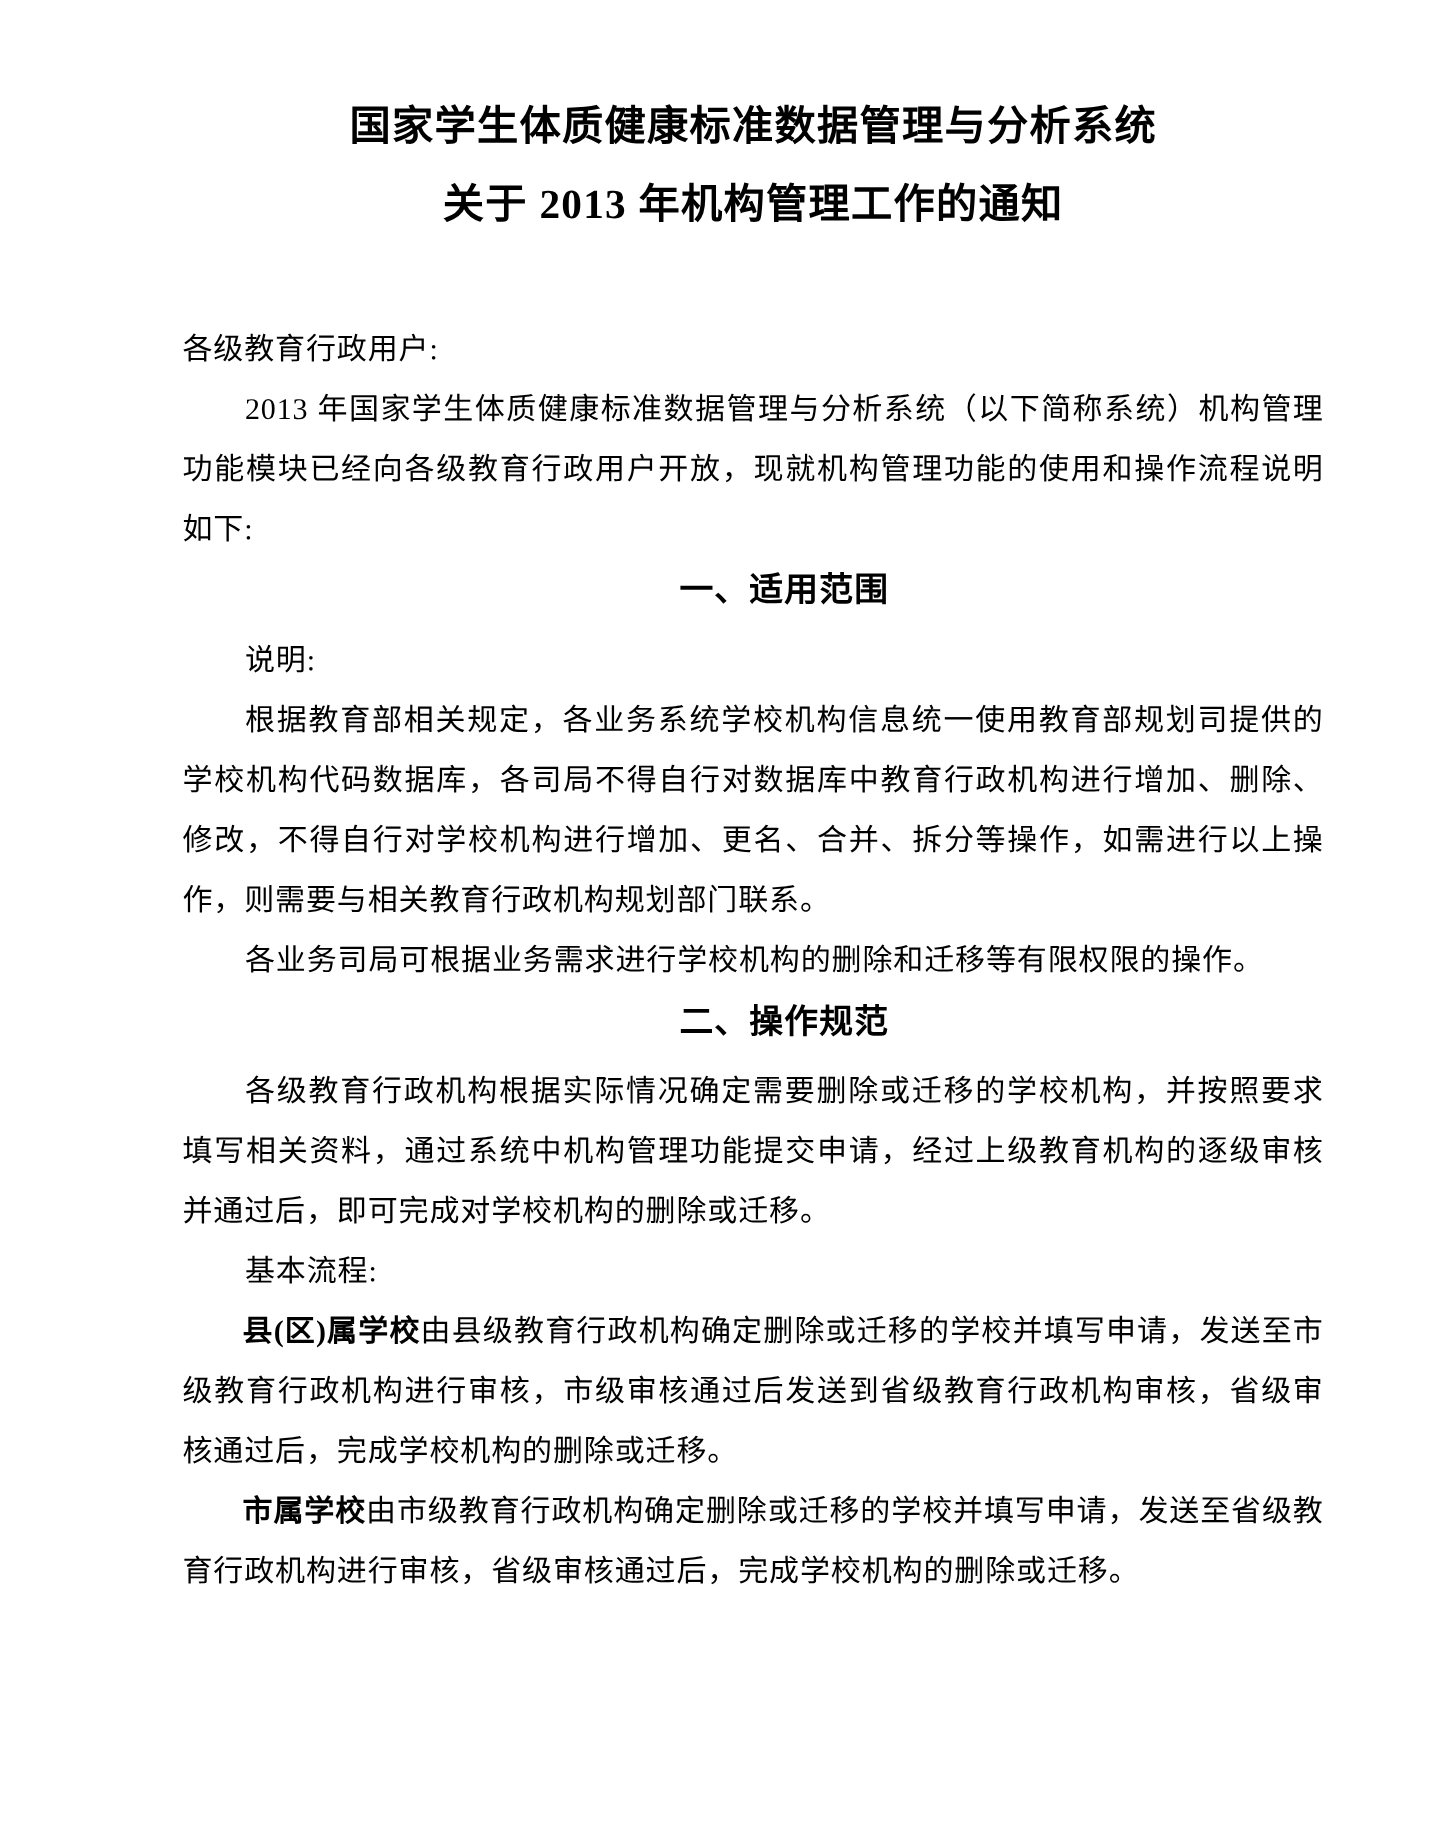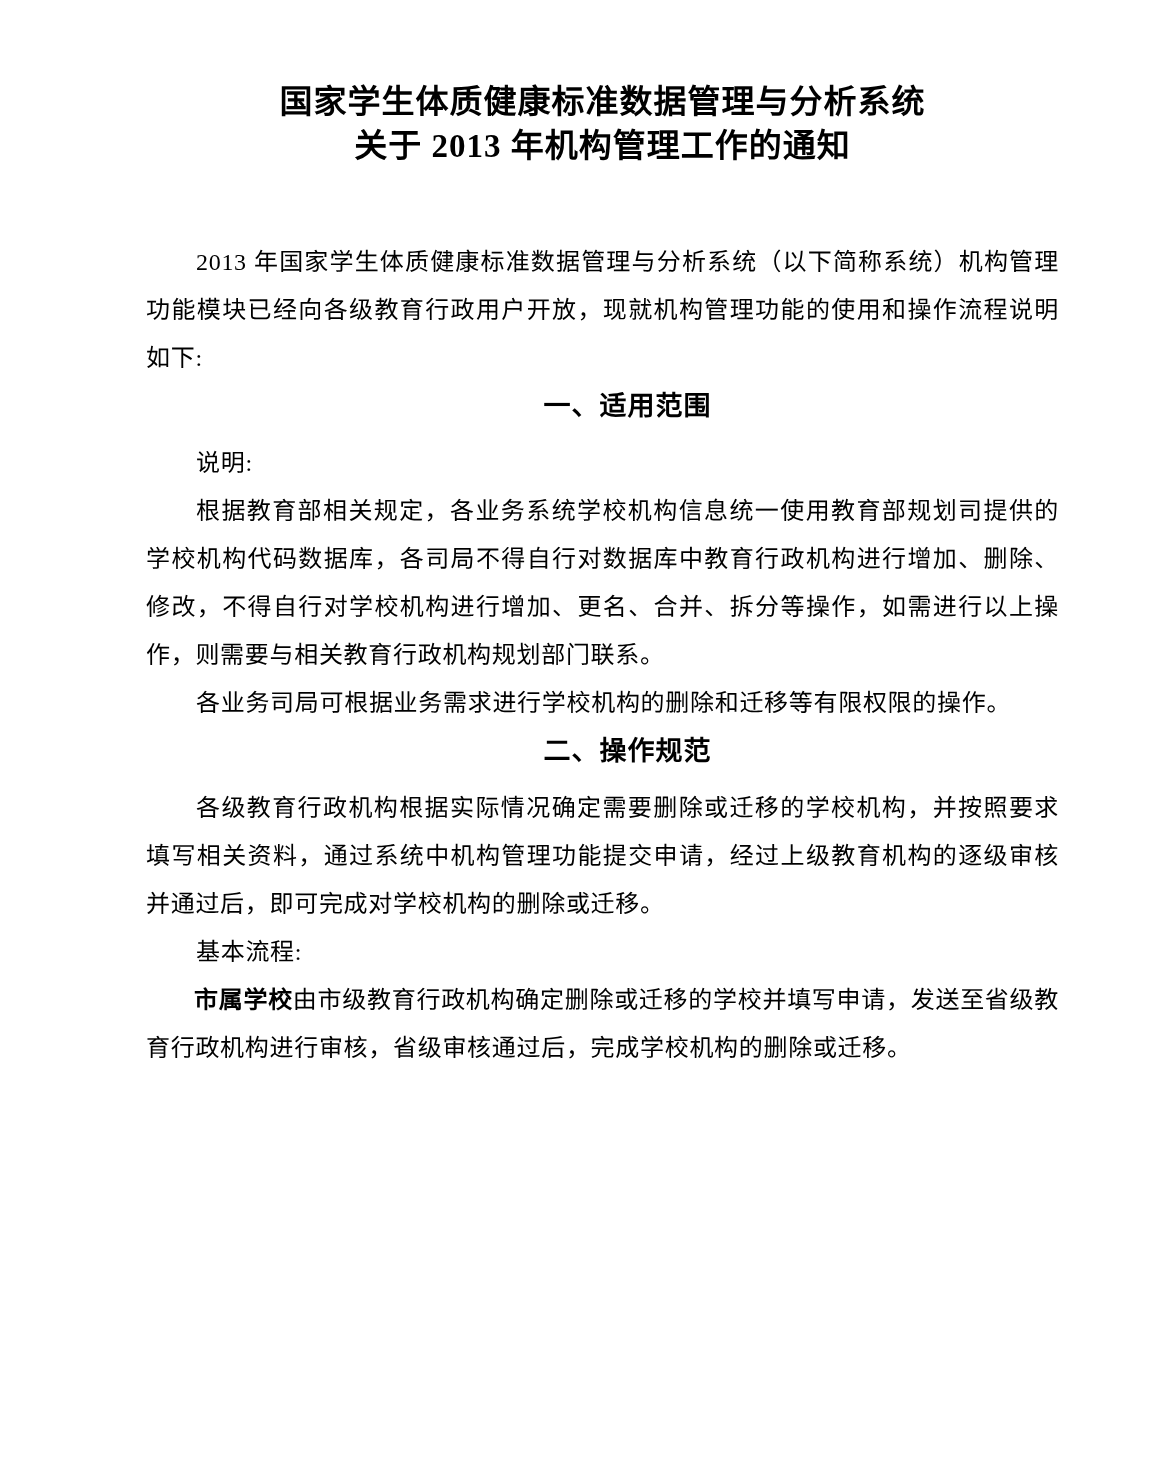--- a/index.html
+++ b/index.html
@@ -25,20 +25,21 @@
   .doc-title {
     margin: 0;
     font-size: 33px;
     font-weight: bold;
     line-height: 44px;
     letter-spacing: 1px;
     color: #000000;
     font-family: "Liberation Serif", "DejaVu Serif", serif;
   }
   .doc-title.second {
+    margin-top: 18px;
   }
   .doc-body {
     margin-top: 70px;
     font-size: 24px;
     line-height: 48px;
     letter-spacing: 0.7px;
     text-align: justify;
     text-justify: inter-ideograph;
     color: #000000;
   }
@@ -74,36 +75,38 @@
 
 <div class="page">
 
   <div class="title-block">
     <h1 class="doc-title">国家学生体质健康标准数据管理与分析系统</h1>
     <h1 class="doc-title second">关于 2013 年机构管理工作的通知</h1>
   </div>
 
   <div class="doc-body">
 
+    <p class="no-indent">各级教育行政用户:</p>
 
     <p class="para-indent">2013 年国家学生体质健康标准数据管理与分析系统（以下简称系统）机构管理功能模块已经向各级教育行政用户开放，现就机构管理功能的使用和操作流程说明如下:</p>
 
     <h2 class="section-heading">一、适用范围</h2>
 
 
     <p class="para-indent">说明:</p>
 
     <p class="para-indent">根据教育部相关规定，各业务系统学校机构信息统一使用教育部规划司提供的学校机构代码数据库，各司局不得自行对数据库中教育行政机构进行增加、删除、修改，不得自行对学校机构进行增加、更名、合并、拆分等操作，如需进行以上操作，则需要与相关教育行政机构规划部门联系。</p>
 
     <p class="para-indent">各业务司局可根据业务需求进行学校机构的删除和迁移等有限权限的操作。</p>
 
     <h2 class="section-heading">二、操作规范</h2>
 
     <p class="para-indent">各级教育行政机构根据实际情况确定需要删除或迁移的学校机构，并按照要求填写相关资料，通过系统中机构管理功能提交申请，经过上级教育机构的逐级审核并通过后，即可完成对学校机构的删除或迁移。</p>
 
     <p class="para-indent">基本流程:</p>
 
+    <p class="flow-para"><span class="flow-lead">县(区)属学校</span><span>由县级教育行政机构确定删除或迁移的学校并填写申请，发送至市级教育行政机构进行审核，市级审核通过后发送到省级教育行政机构审核，省级审核通过后，完成学校机构的删除或迁移。</span></p>
 
     <p class="flow-para"><span class="flow-lead">市属学校</span><span>由市级教育行政机构确定删除或迁移的学校并填写申请，发送至省级教育行政机构进行审核，省级审核通过后，完成学校机构的删除或迁移。</span></p>
 
 
   </div>
 </div>
 
 </body></html>

